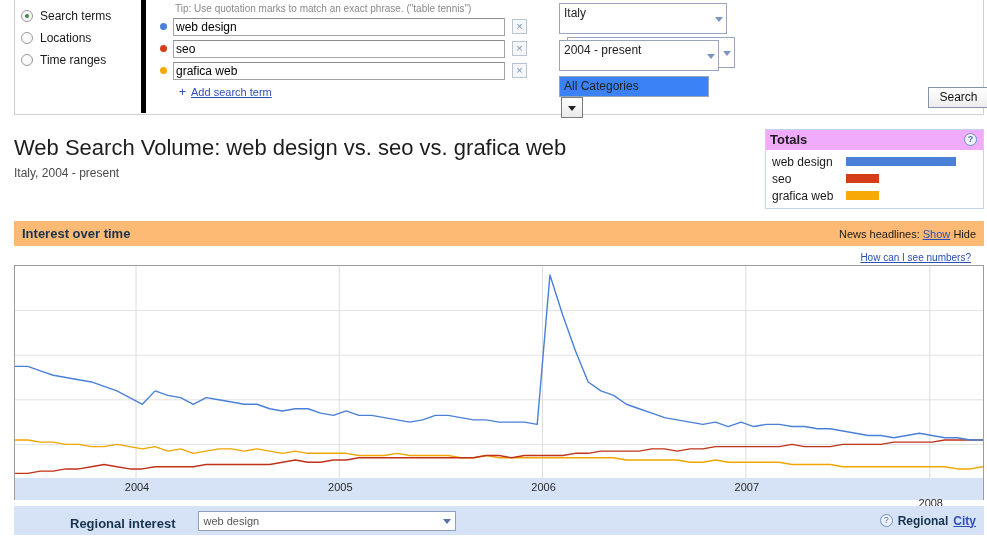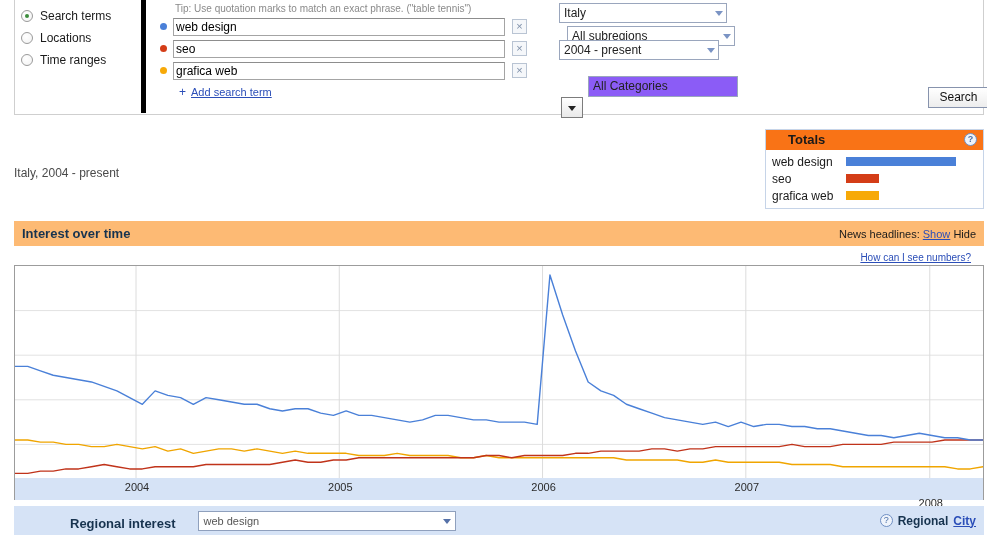--- a/index.html
+++ b/index.html
@@ -70,44 +70,44 @@
     color: #7d8fa8; font-size: 11px; line-height: 13px;
     text-align: center; box-sizing: border-box; cursor: pointer;
     font-family: "Liberation Sans", sans-serif;
   }
   .add-row { padding: 3px 0 0 24px; display:flex; align-items:center; gap:5px; }
   .plus { color: #2b4eb8; font-size: 12px; }
   .link { color: #2b4eb8; text-decoration: underline; cursor: pointer; font-size: 11px; }
 
   .panel-right { position: absolute; left: 540px; top: 0; }
   .sel {
-    height: 20px; box-sizing: border-box;
+    height: 31px; box-sizing: border-box;
     border: 1px solid #9aa6bd;
     background: #ffffff;
     font-family: "Liberation Sans", sans-serif;
     font-size: 12px; color: #222;
     padding: 0 18px 0 4px;
     line-height: 18px;
     position: relative; display: inline-block;
     cursor: pointer; white-space: nowrap; overflow: hidden;
   }
   .sel .arrow {
     position: absolute; right: 3px; top: 50%;
     margin-top: -2px;
     border-left: 4px solid transparent;
     border-right: 4px solid transparent;
     border-top: 5px solid #7b94c4;
   }
   .cat-box {
     height: 21px; box-sizing: border-box;
-    border: 1px solid #9aa6bd; background: #8b5cf6;
+    border: 1px solid #9aa6bd; background: #3b82f6;
     font-size: 12px; color: #222; padding: 0 4px;
     line-height: 19px; width: 150px;
     display: inline-block; vertical-align: middle;
-    white-space: nowrap; overflow: hidden; margin-left: 29px;
+    white-space: nowrap; overflow: hidden;
   }
   .cat-btn {
     width: 22px; height: 21px; box-sizing: border-box;
     border: 1px solid #7c7c7c; background: linear-gradient(#ffffff, #e9e9e9);
     display: inline-block; vertical-align: middle; margin-left: 2px;
     position: relative; cursor: pointer;
   }
   .cat-btn .arrow {
     position: absolute; left: 50%; top: 50%; margin: -2px 0 0 -4px;
     border-left: 4px solid transparent;
@@ -134,23 +134,23 @@
   }
 
   
   .totals {
     position: absolute; left: 765px; top: 129px;
     width: 219px; height: 80px;
     border: 1px solid #c6d4e8; box-sizing: border-box;
     background: #ffffff;
   }
   .totals-head {
-    height: 20px; background: #f97316;
+    height: 20px; background: #f0abfc;
     font-size: 13px; font-weight: bold; color: #1a1a1a;
-    padding: 0 22px; line-height: 20px; position: relative;
+    padding: 0 4px; line-height: 20px; position: relative;
   }
   .help-icon {
     position: absolute; right: 6px; top: 3px;
     width: 13px; height: 13px; border-radius: 50%;
     border: 1px solid #6f8fc4; color: #4a6fa8;
     font-size: 9px; line-height: 11px; text-align: center;
     cursor: pointer; box-sizing: border-box; background:#eef3fb;
   }
   .tot-row { display: flex; align-items: center; height: 17px; padding-left: 6px; }
   .tot-label { font-size: 12px; color: #1a1a1a; width: 74px; }
@@ -285,20 +285,21 @@
         <div class="cat-box">All Categories</div>
         <div class="cat-btn">
           <span class="arrow"></span>
         </div>
       </div>
     </div>
 
     <div class="search-btn">Search</div>
   </div>
 
+  <div class="title">Web Search Volume: web design vs. seo vs. grafica web</div>
   <div class="subtitle">Italy, 2004 - present</div>
 
   <div class="totals">
     <div class="totals-head">
       <span>Totals</span>
       <span class="help-icon">?</span>
     </div>
     <div style="padding-top:3px;">
       <div class="tot-row">
         <span class="tot-label">web design</span>

